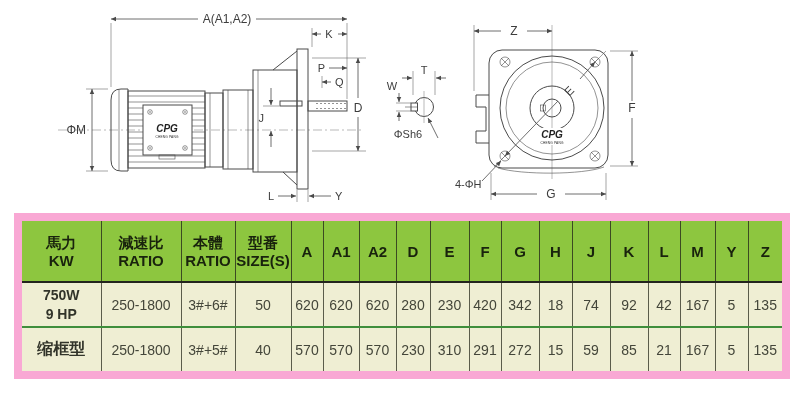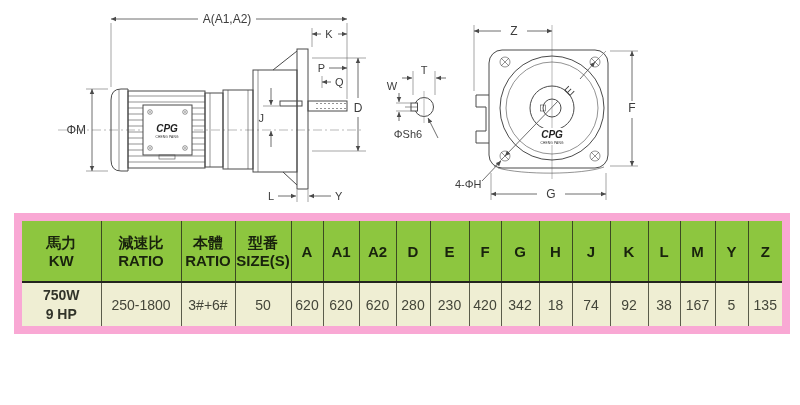--- a/index.html
+++ b/index.html
@@ -305,20 +305,40 @@
         <td>620</td>
         <td>620</td>
         <td>620</td>
         <td>280</td>
         <td>230</td>
         <td>420</td>
         <td>342</td>
         <td>18</td>
         <td>74</td>
         <td>92</td>
-        <td>38</td>
+        <td>42</td>
+        <td>167</td>
+        <td>5</td>
+        <td>135</td>
+      </tr>
+      <tr>
+        <th class="model2">缩框型</th>
+        <td>250-1800</td>
+        <td>3#+5#</td>
+        <td>40</td>
+        <td>570</td>
+        <td>570</td>
+        <td>570</td>
+        <td>230</td>
+        <td>310</td>
+        <td>291</td>
+        <td>272</td>
+        <td>15</td>
+        <td>59</td>
+        <td>85</td>
+        <td>21</td>
         <td>167</td>
         <td>5</td>
         <td>135</td>
       </tr>
     </tbody>
   </table>
 </div>
 
 </body></html>

